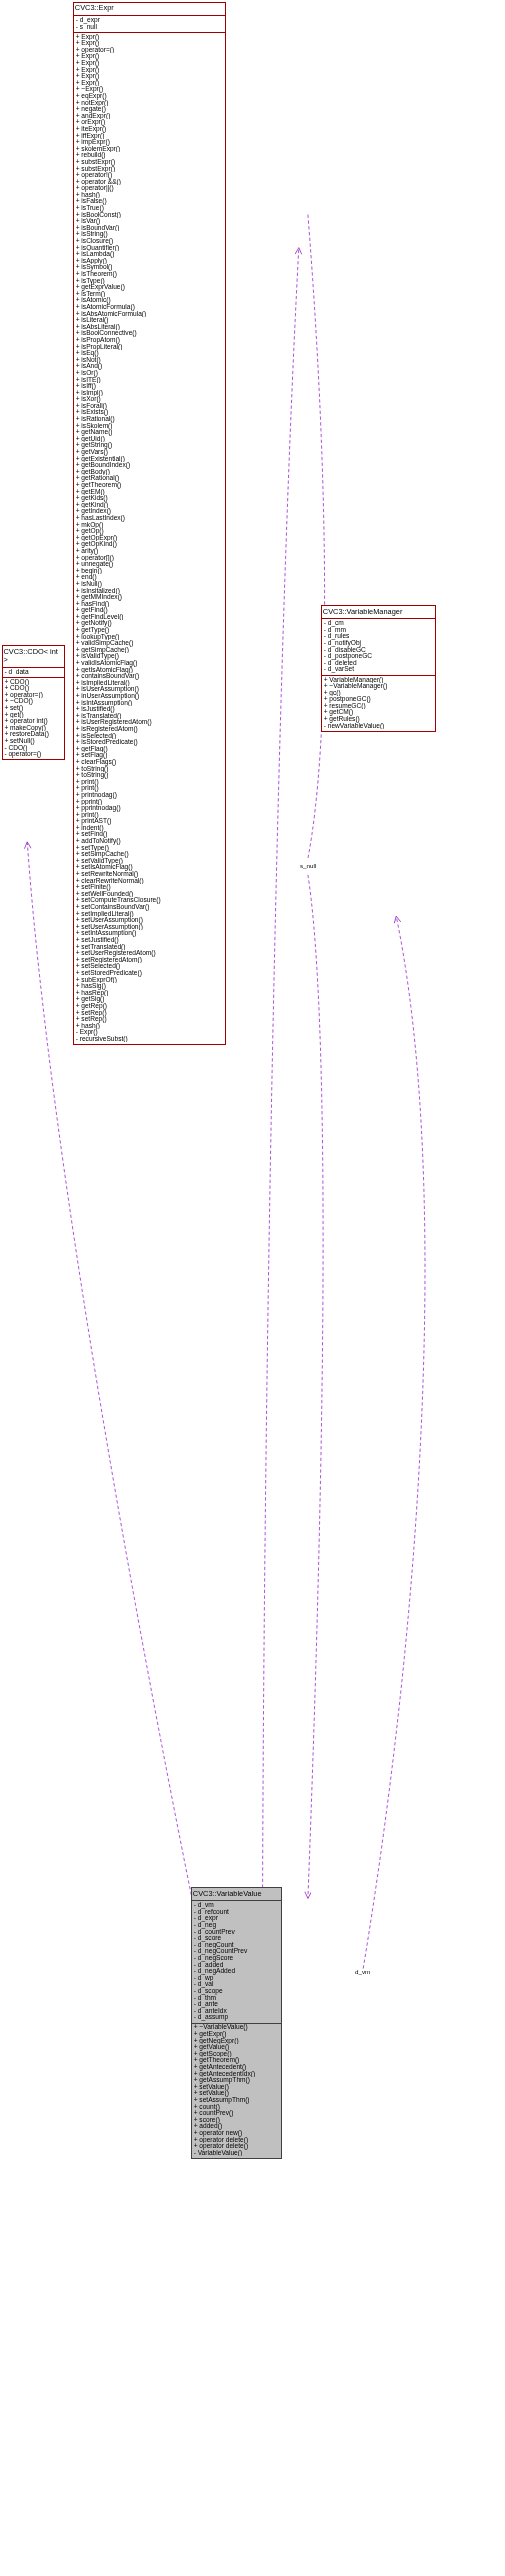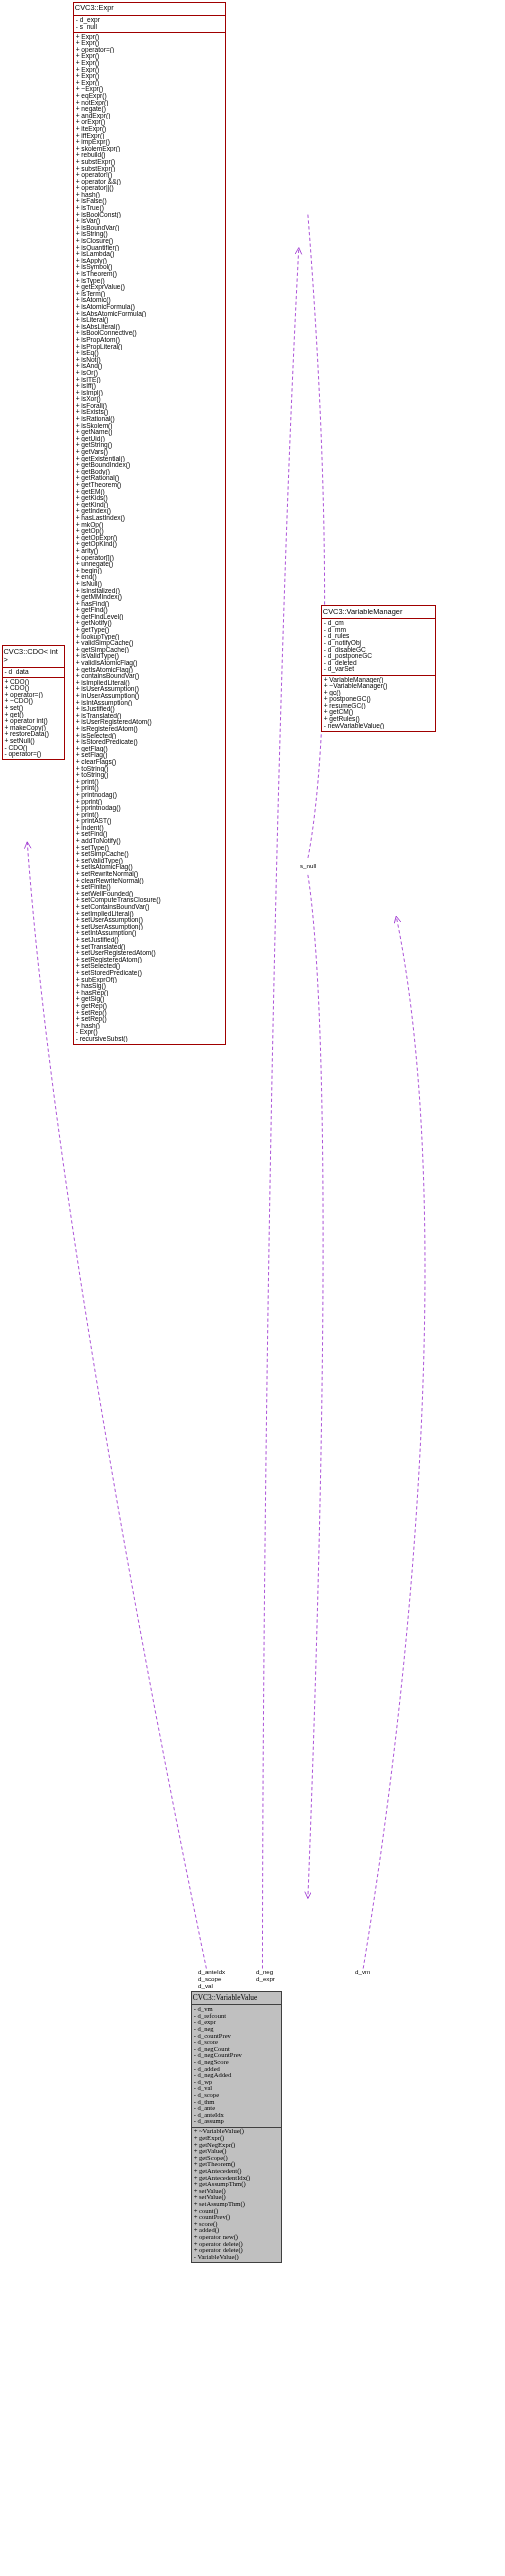--- a/index.html
+++ b/index.html
@@ -257,21 +257,21 @@
         <div class="row">+ ~VariableManager()</div>
         <div class="row">+ gc()</div>
         <div class="row">+ postponeGC()</div>
         <div class="row">+ resumeGC()</div>
         <div class="row">+ getCM()</div>
         <div class="row">+ getRules()</div>
         <div class="row">- newVariableValue()</div>
       </div>
   </div>
 
-  <div class="uml gray" style="left:191px;top:1991px;width:91px;font-family:Liberation Serif, serif;">
+  <div class="uml gray" style="left:191px;top:1887px;width:91px;">
     <div class="title">CVC3::VariableValue</div>
     <div class="sect" id="vv-attrs">
         <div class="row">- d_vm</div>
         <div class="row">- d_refcount</div>
         <div class="row">- d_expr</div>
         <div class="row">- d_neg</div>
         <div class="row">- d_countPrev</div>
         <div class="row">- d_score</div>
         <div class="row">- d_negCount</div>
         <div class="row">- d_negCountPrev</div>

